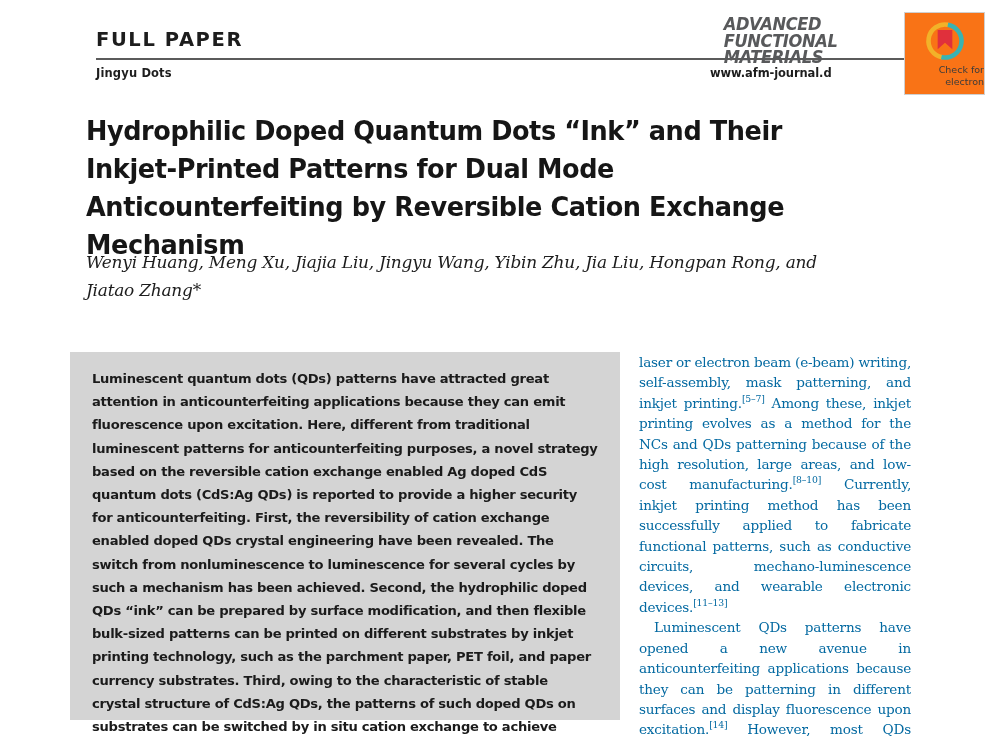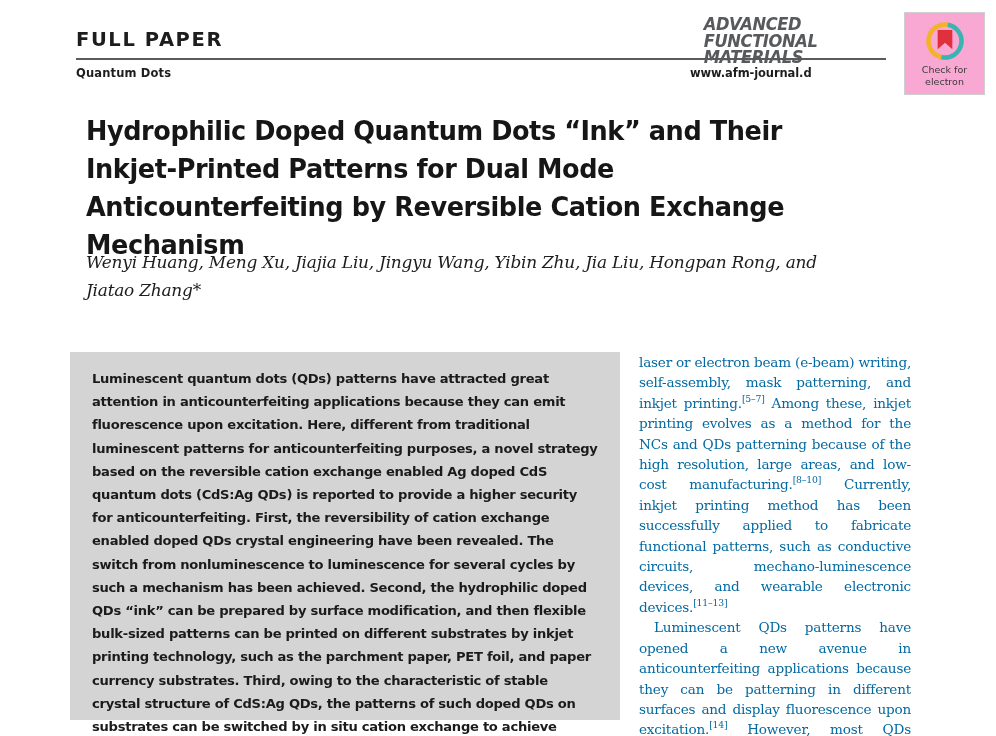--- a/index.html
+++ b/index.html
@@ -19,21 +19,21 @@
   .page {
     position: absolute;
     left: 0; top: 0;
     width: 996px;
     height: 736px;
   }
 
   
   .header {
     position: absolute;
-    left: 76px;
+    left: 96px;
     top: 28px;
     width: 810px;
     height: 72px;
   }
   .full-paper {
     position: absolute;
     left: 0;
     top: 0;
     font-family: "DejaVu Sans", sans-serif;
     font-weight: bold;
@@ -92,24 +92,24 @@
     letter-spacing: -0.1px;
   }
 
   
   .crossmark {
     position: absolute;
     left: 904px;
     top: 12px;
     width: 81px;
     height: 83px;
-    background: #f9a8d4;
+    background: #f97316;
     border: 1px solid #cfcfcf;
     box-sizing: border-box;
-    text-align: center;
+    text-align: right;
   }
   .crossmark-icon {
     margin: 6px auto 0 auto;
     width: 44px;
     height: 44px;
     display: block;
   }
   .crossmark-text {
     font-family: "DejaVu Sans", sans-serif;
     font-size: 9.5px;
@@ -230,21 +230,21 @@
   }
 </style>
 </head>
 <body>
 
 <div class="page">
 
   <div class="header">
     <div class="full-paper">FULL PAPER</div>
     <div class="header-rule"></div>
-    <div class="section-label">Quantum Dots</div>
+    <div class="section-label">Jingyu Dots</div>
 
     <div class="journal-logo">
       <span class="logo-line">ADVANCED</span>
       <span class="logo-line">FUNCTIONAL</span>
       <span class="logo-line">MATERIALS</span>
       <div class="logo-url">www.afm-journal.d</div>
     </div>
   </div>
 
   <div class="crossmark">

